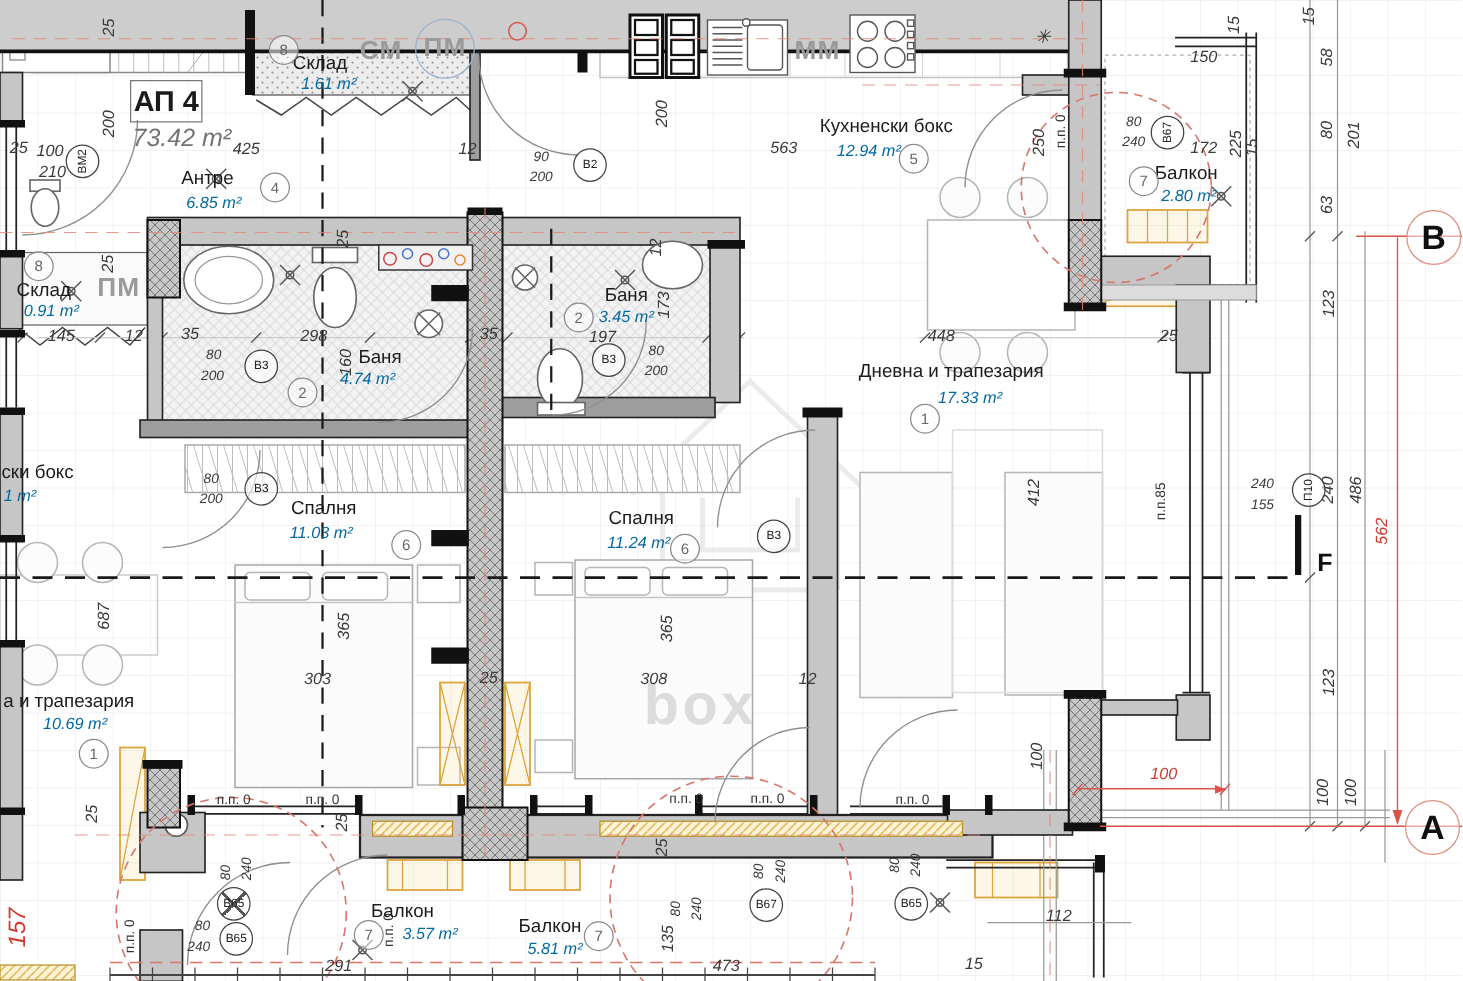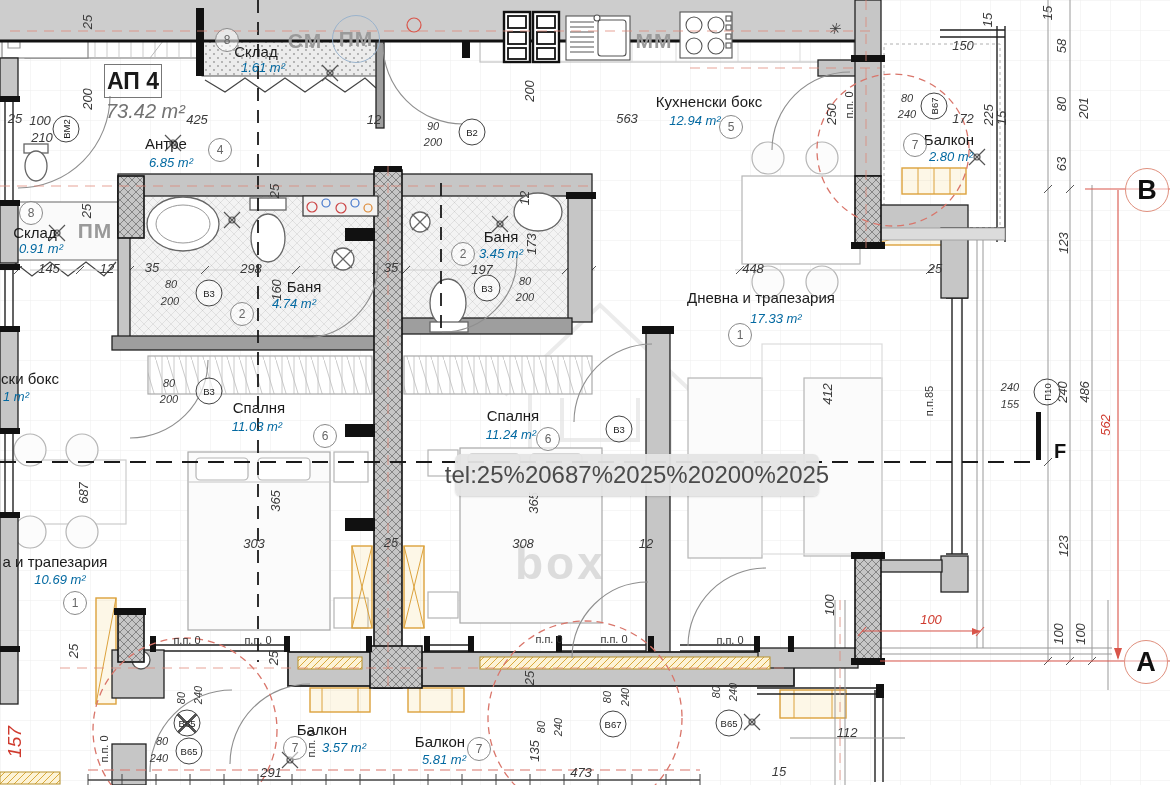--- a/index.html
+++ b/index.html
@@ -525,15 +525,14 @@
       <span class="lbl axis-circle" style="left: 1146px; top: 662px; transform: translate(-50%, -50%);">А</span>
       <span class="lbl f-flag" style="left: 1060px; top: 451px; transform: translate(-50%, -50%);">F</span>
     </div>
 
 <div class="apt-box">
   <span class="apt-id">АП 4</span>
 </div>
 <div class="apt-area">73.42 m²</div>
 
 
-<div class="tooltip">tel:25%20687%2025%20200%2025</div>
 
 </div>
 
 </body></html>

